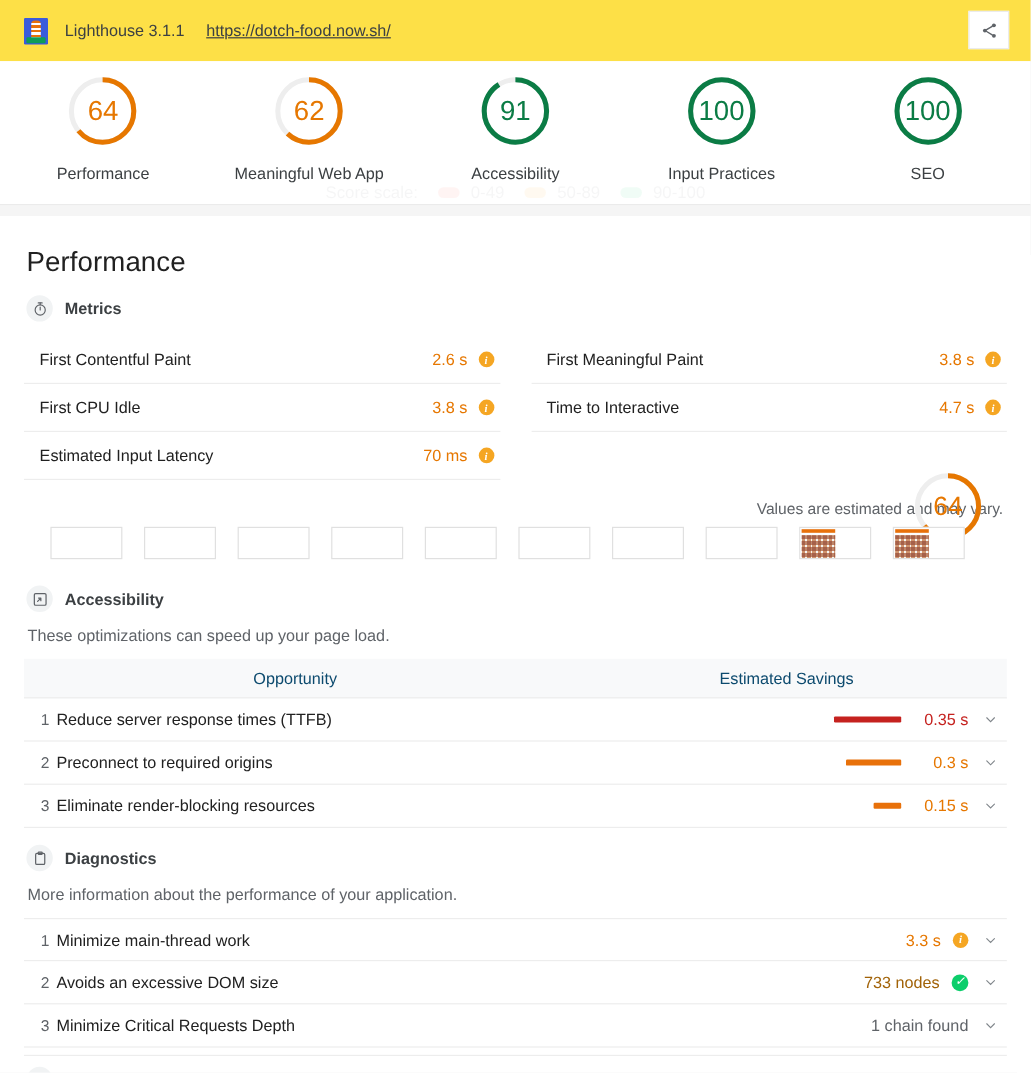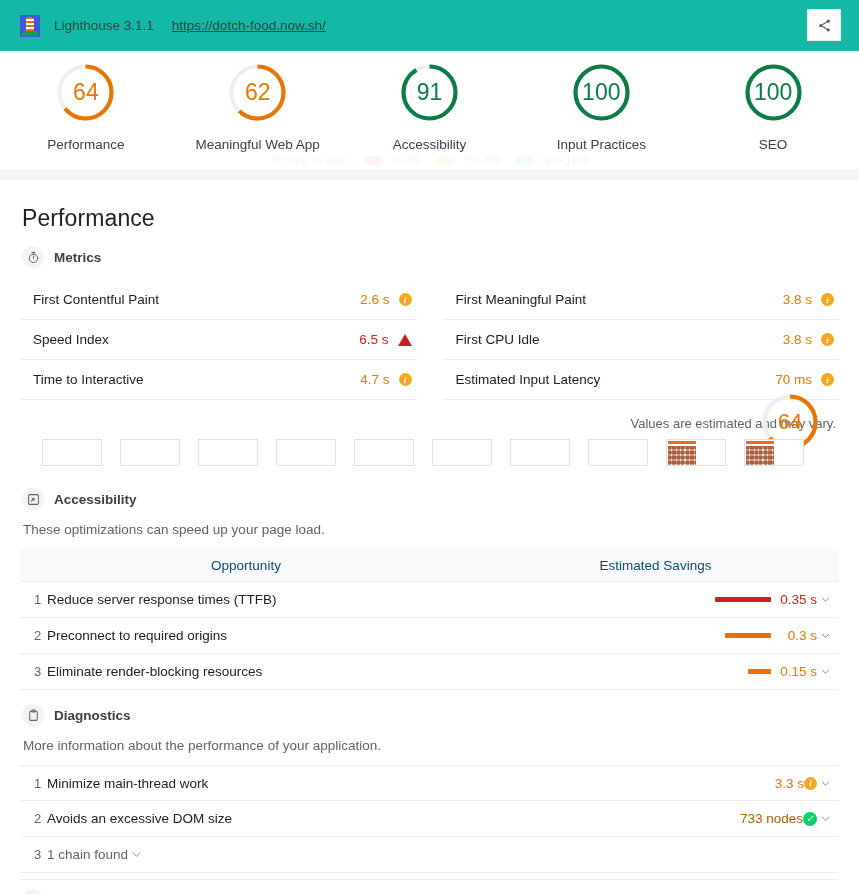--- a/index.html
+++ b/index.html
@@ -13,21 +13,21 @@
   #app {
     width: 859px; height: 894px;
     position: relative;
     overflow: hidden;
     background: #f5f5f5;
   }
 
   
   .topbar {
     height: 51px;
-    background: #14b8a6;
+    background: #fde047;
     display: flex;
     align-items: center;
     padding: 0 18px 0 20px;
     position: relative;
   }
   .lh-logo {
     width: 20px; height: 22px;
     position: relative;
     flex: 0 0 auto;
     background: #3b5bdb;
@@ -311,20 +311,21 @@
   }
   .audit-title {
     font-size: 13.5px;
     color: #212121;
     flex: 1 1 auto;
   }
   .audit-end {
     display: flex;
     align-items: center;
     justify-content: flex-end;
+    gap: 10px;
     flex: 0 0 auto;
     padding-right: 6px;
   }
   .spark {
     height: 5px;
     border-radius: 1px;
     display: inline-block;
   }
   .savings-val {
     font-size: 13.5px;
@@ -508,27 +509,20 @@
         </span>
       </div>
       <div class="metric-row">
         <span class="metric-name">First Meaningful Paint</span>
         <span class="metric-right">
           <span class="metric-val val-average">3.8 s</span>
           <i class="badge-avg">i</i>
         </span>
       </div>
       <div class="metric-row">
-        <span class="metric-name">Speed Index</span>
-        <span class="metric-right">
-          <span class="metric-val val-fail">6.5 s</span>
-          <i class="badge-fail"></i>
-        </span>
-      </div>
-      <div class="metric-row">
         <span class="metric-name">First CPU Idle</span>
         <span class="metric-right">
           <span class="metric-val val-average">3.8 s</span>
           <i class="badge-avg">i</i>
         </span>
       </div>
       <div class="metric-row">
         <span class="metric-name">Time to Interactive</span>
         <span class="metric-right">
           <span class="metric-val val-average">4.7 s</span>
@@ -663,20 +657,21 @@
         <i class="badge-pass">✓</i>
         <span class="chev">
           <svg width="11" height="11" viewBox="0 0 24 24">
               <path d="M5 9 L12 16 L19 9" fill="none" stroke="#80868b" stroke-width="2" stroke-linecap="round"></path>
             </svg>
         </span>
       </span>
     </div>
     <div class="audit-row">
       <span class="audit-idx">3</span>
+      <span class="audit-title">Minimize Critical Requests Depth</span>
       <span class="audit-end" style="">
         <span class="diag-val val-neutral">1 chain found</span>
         <span class="chev">
           <svg width="11" height="11" viewBox="0 0 24 24">
               <path d="M5 9 L12 16 L19 9" fill="none" stroke="#80868b" stroke-width="2" stroke-linecap="round"></path>
             </svg>
         </span>
       </span>
     </div>
 

